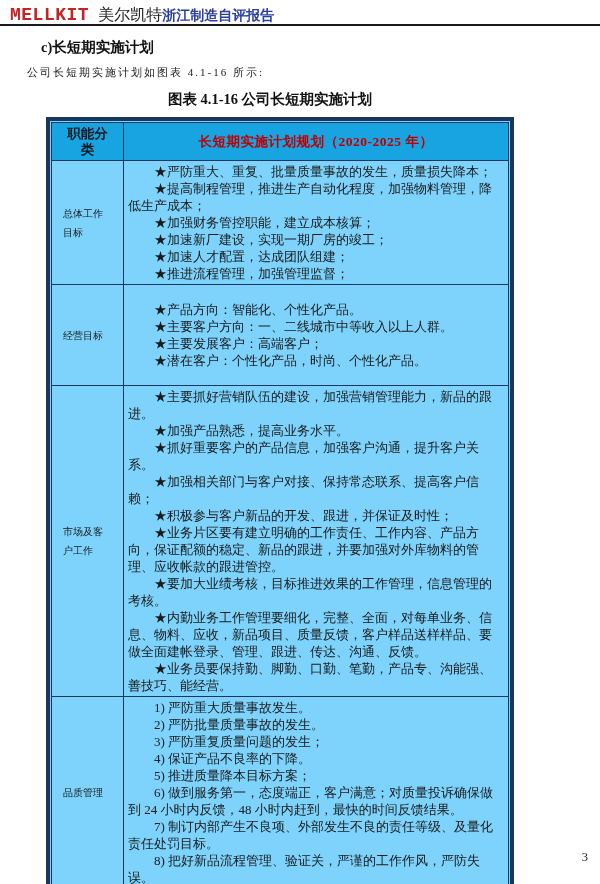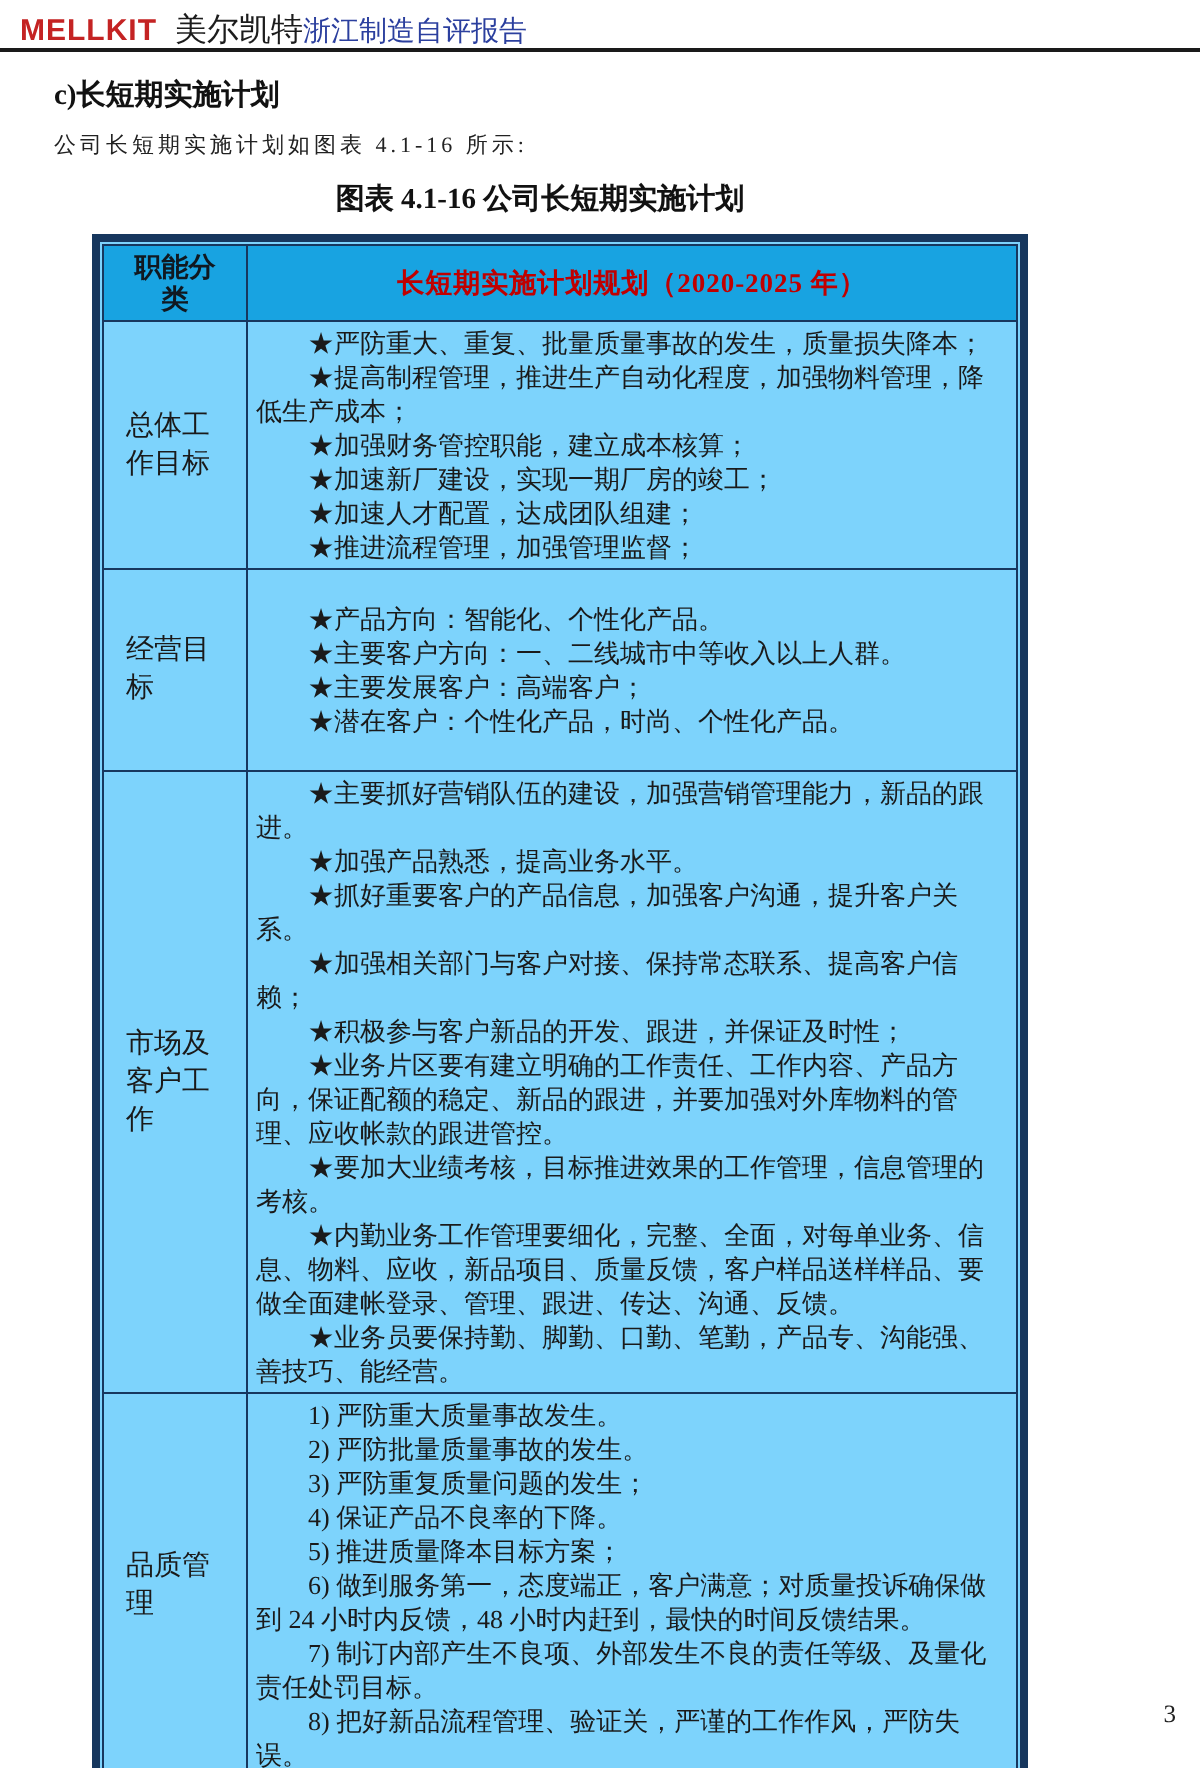--- a/index.html
+++ b/index.html
@@ -12,31 +12,31 @@
     overflow: hidden;
   }
 
   
   .topbar {
     position: absolute; left: 0; top: 0; width: 600px; height: 26px;
     border-bottom: 2px solid #1a1a1a;
   }
   .topbar-inner { position: absolute; left: 10px; top: 5px; white-space: nowrap; }
   .brand {
-    font-family: Liberation Sans, sans-serif;
-    font-size: 15px; font-weight: bold; color: var(--brand-red, #c42323);
+    font-family: Liberation Mono, monospace;
+    font-size: 18px; font-weight: bold; color: var(--brand-red, #c42323);
     letter-spacing: 0.5px;
     text-align: center;
   }
   .brand-cn { font-size: 16px; color: #1c1c1c; margin-left: 5px; }
-  .doc-title { font-size: 14px; color: var(--title-blue, #2b3f9e); }
+  .doc-title { font-size: 14px; color: var(--title-blue, #2b3f9e); font-weight: bold; }
 
   
   .section-heading {
-    position: absolute; left: 27px; top: 38px;
+    position: absolute; left: 41px; top: 38px;
     font-size: 14.5px; font-weight: bold; color: #111;
   }
   .intro {
     position: absolute; left: 27px; top: 65px;
     font-size: 11px; letter-spacing: 2px; color: #222;
   }
   .table-caption {
     position: absolute; left: 0; top: 90px; width: 540px;
     text-align: center; font-size: 14.5px; font-weight: bold; color: #111;
   }
@@ -55,21 +55,21 @@
     background: var(--header-blue, #18a3e1);
     height: 38px; font-size: 13.5px; font-weight: bold;
     text-align: center; vertical-align: middle;
   }
   th.cat-head { color: #101820; padding: 0 11px; line-height: 16px; }
   th.plan-head { color: var(--header-red, #c00000); letter-spacing: 0.5px; }
 
   td.cat-cell {
     vertical-align: middle; text-align: left;
     padding: 2px 12px 2px 11px;
-    font-size: 14px; line-height: 19px; color: #1a1a1a;
+    font-size: 10px; line-height: 19px; color: #1a1a1a;
     word-break: break-all;
   }
   td.items-cell {
     vertical-align: middle;
     padding: 2px 4px; font-size: 13px; line-height: 17px; color: #1a1a1a;
     word-break: break-all;
   }
   td.items-cell p { text-indent: 2em; margin: 0; }
 
   tbody tr:nth-child(1) td { height: 118px; }

